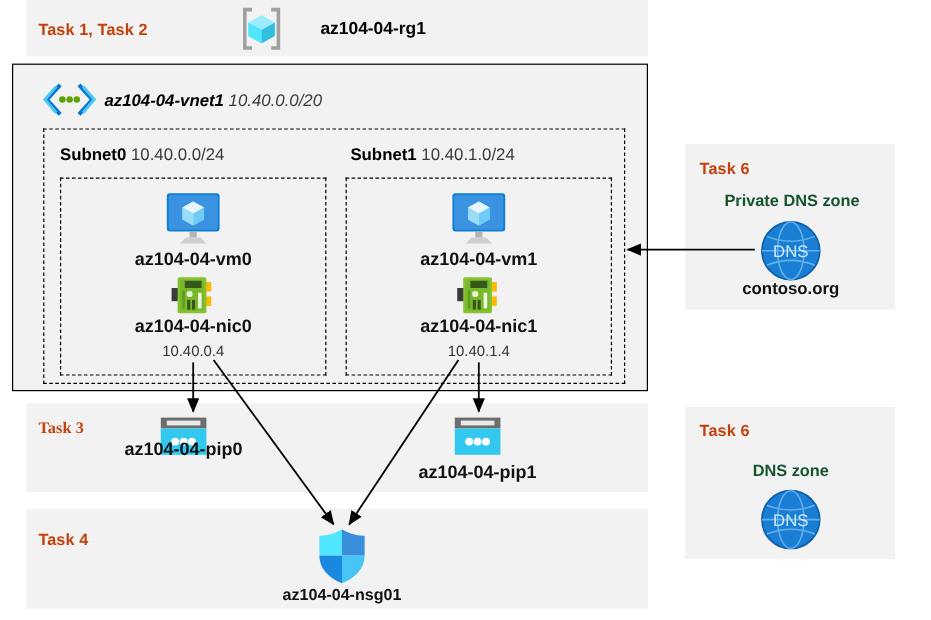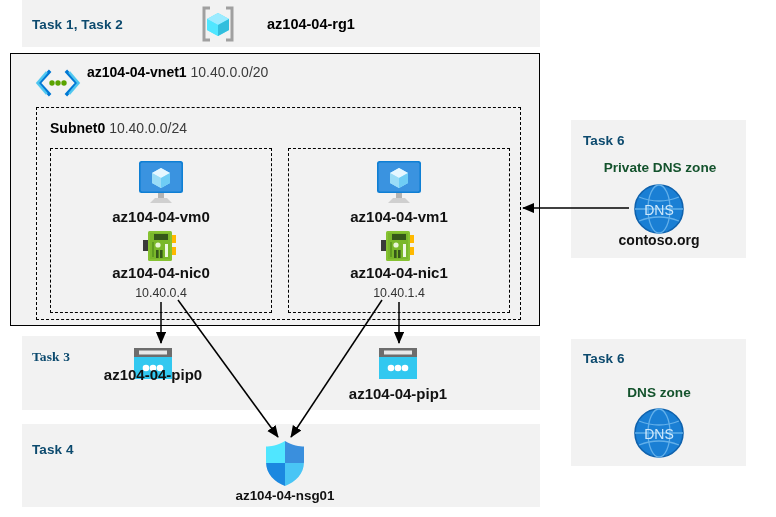--- a/index.html
+++ b/index.html
@@ -11,21 +11,21 @@
     position:relative;
     width:776px;
     height:517px;
     background:#ffffff;
     overflow:hidden;
   }
   
   .panel{position:absolute;background:#f2f2f2;}
   .task-label{
     position:absolute;
-    color:#0c4a6e;
+    color:#c2410c;
     font-weight:bold;
     font-size:13.5px;
     letter-spacing:.1px;
     white-space:nowrap;
   }
   
   .dashed{
     position:absolute;
     border:1.6px dashed #000;
     box-sizing:border-box;
@@ -95,21 +95,21 @@
     <svg width="44" height="26" viewBox="0 0 44 26">
       <path d="M13 2 L3 13 L13 24" fill="none" stroke="#0078d4" stroke-width="3.4" stroke-linecap="square"></path>
       <path d="M10 3 L1.5 13 L10 23" fill="none" stroke="#50c8f0" stroke-width="2.6" stroke-linecap="square" opacity=".95"></path>
       <path d="M31 2 L41 13 L31 24" fill="none" stroke="#0078d4" stroke-width="3.4" stroke-linecap="square"></path>
       <path d="M34 3 L42.5 13 L34 23" fill="none" stroke="#50c8f0" stroke-width="2.6" stroke-linecap="square" opacity=".95"></path>
       <circle cx="16" cy="13" r="2.7" fill="#5aa300"></circle>
       <circle cx="22" cy="13" r="2.7" fill="#5aa300"></circle>
       <circle cx="28" cy="13" r="2.7" fill="#5aa300"></circle>
     </svg>
   </div>
-  <div class="hdr-name" style="left:87px;top:64px;">
+  <div class="hdr-name" style="left:87px;top:75px;font-style:italic;">
     <span>az104-04-vnet1</span>
     <span class="hdr-cidr"> 10.40.0.0/20</span>
   </div>
 
   <div class="dashed" style="left:36px;top:107px;width:485px;height:213px;"></div>
 
   <div class="hdr-name" style="left:50px;top:120px;">
     <span>Subnet0</span>
     <span class="hdr-cidr"> 10.40.0.0/24</span>
   </div>
@@ -140,20 +140,24 @@
       <circle cx="16" cy="15" r="2.6" fill="#e9f5d8"></circle>
       <rect x="10" y="12" width="2" height="15" fill="#5f9b20"></rect>
       <rect x="14" y="20" width="2.6" height="8" fill="#35571a"></rect>
       <rect x="18" y="20" width="2.6" height="8" fill="#35571a"></rect>
       <rect x="23" y="14" width="3" height="13" fill="#eef7e3"></rect>
     </svg>
   </div>
   <div class="node-label center" style="left:161px;top:264px;">az104-04-nic0</div>
   <div class="node-sub center" style="left:161px;top:286px;">10.40.0.4</div>
 
+  <div class="hdr-name" style="left:292px;top:120px;">
+    <span>Subnet1</span>
+    <span class="hdr-cidr"> 10.40.1.0/24</span>
+  </div>
   <div class="dashed" style="left:288px;top:148px;width:222px;height:165px;"></div>
 
   <div class="icon" style="left:373px;top:160px;">
     <svg width="52" height="44" viewBox="0 0 52 44">
       <rect x="4" y="1" width="44" height="32" rx="2.5" fill="#0f7fd4"></rect>
       <rect x="5.6" y="2.6" width="40.8" height="28.8" rx="1.6" fill="#3a93e0"></rect>
       <polygon points="26,8 35,13 35,23 26,28 17,23 17,13" fill="#a5e3ff"></polygon>
       <polygon points="26,8 35,13 26,18 17,13" fill="#e6f7ff"></polygon>
       <polygon points="26,18 35,13 35,23 26,28" fill="#6fcdf5"></polygon>
       <polygon points="26,18 17,13 17,23 26,28" fill="#9adcf7"></polygon>

